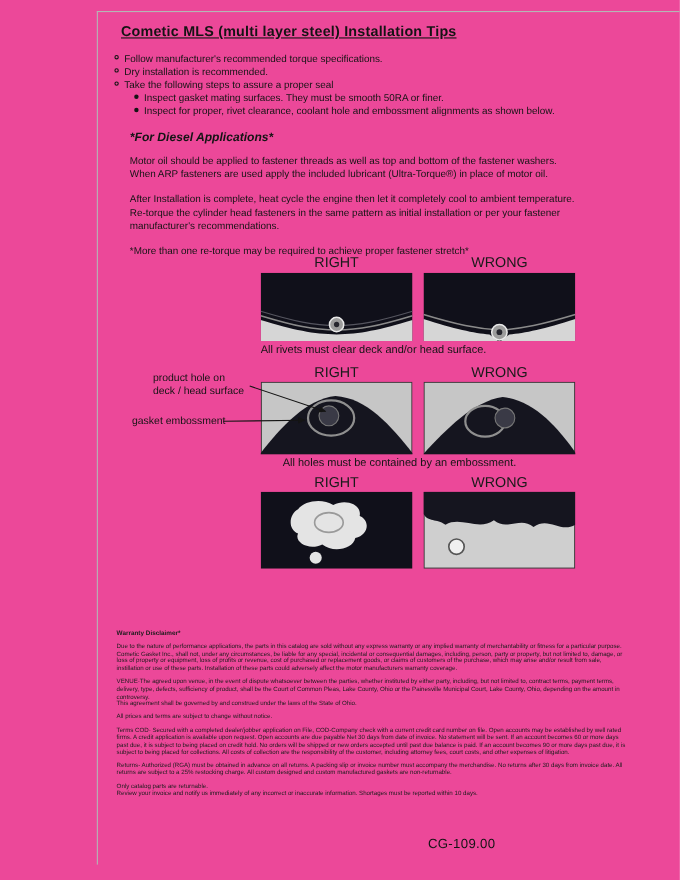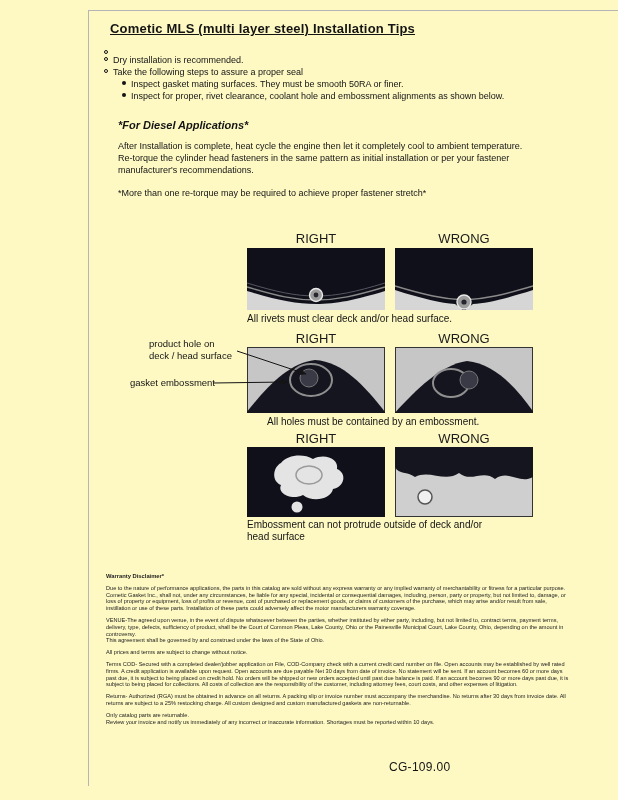--- a/index.html
+++ b/index.html
@@ -1,30 +1,30 @@
 <!DOCTYPE html>
 <html><head>
 <meta charset="utf-8">
 <style>
   * { margin:0; padding:0; box-sizing:border-box; }
   html,body { width:618px; height:800px; }
   body { background:#ffffff; font-family:"Liberation Sans","DejaVu Sans",sans-serif; color:#141414; }
-  .page { position:relative; width:618px; height:800px; background:#fef9c3; overflow:hidden; }
+  .page { position:relative; width:618px; height:800px; background:#ec4899; overflow:hidden; }
   .frame { position:absolute; left:88px; top:10px; width:530px; height:776px; border-left:1px solid #b5b5b5; border-top:1px solid #b5b5b5; }
   .title { position:absolute; left:110px; top:21px; font-size:13px; font-weight:bold; text-decoration:underline; letter-spacing:0.2px; }
   .tips { position:absolute; left:104px; top:47px; font-size:9px; line-height:12px; }
   .tip-row { display:flex; gap:5px; align-items:flex-start; }
   .tip-row.sub { margin-left:18px; }
   .b-open { flex:none; width:4px; height:4px; border:1px solid #141414; border-radius:50%; margin-top:3px; }
   .b-fill { flex:none; width:4px; height:4px; background:#141414; border-radius:50%; margin-top:3px; }
   .diesel { position:absolute; left:118px; top:119px; width:408px; font-size:9px; line-height:12px; }
   .diesel h2 { font-size:11px; font-weight:bold; margin-bottom:9px;font-style:italic; }
   .diesel p { margin-bottom:11px; }
   .diesel p.note { margin-bottom:0; }
-  .diagrams { position:absolute; left:10px; top:228px; width:604px; height:330px; }
+  .diagrams { position:absolute; left:0; top:228px; width:604px; height:330px; }
   .dg-label { position:absolute; width:138px; text-align:center; font-size:13px; color:#1a1a1a; }
   .dg-box { position:absolute; width:138px; line-height:0; }
   .dg-box svg { display:block; }
   .dg-caption { position:absolute; font-size:10px; line-height:12px; width:310px; }
   .dg-caption.wrap { width:238px; }
   .side-label { position:absolute; font-size:9.5px; line-height:11.5px; }
   .arrows { position:absolute; left:0; top:0; pointer-events:none; }
   .warranty { position:absolute; left:106px; top:573px; width:464px; font-size:5.6px; line-height:6.8px; color:#1c1c1c; }
   .warranty h3 { font-size:5.8px; font-weight:bold; margin-bottom:5px; }
   .warranty p { margin-bottom:5px; }
@@ -35,20 +35,21 @@
 <body>
 
 <div class="page">
   <div class="frame"></div>
 
   <h1 class="title">Cometic MLS (multi layer steel) Installation Tips</h1>
 
   <div class="tips">
     <div class="tip-row">
       <span class="b-open"></span>
+      <span>Follow manufacturer's recommended torque specifications.</span>
     </div>
     <div class="tip-row">
       <span class="b-open"></span>
       <span>Dry installation is recommended.</span>
     </div>
     <div class="tip-row">
       <span class="b-open"></span>
       <span>Take the following steps to assure a proper seal</span>
     </div>
     <div class="tip-row sub">
@@ -56,20 +57,21 @@
       <span>Inspect gasket mating surfaces.  They must be smooth 50RA or finer.</span>
     </div>
     <div class="tip-row sub">
       <span class="b-fill"></span>
       <span>Inspect for proper, rivet clearance, coolant hole and embossment alignments as shown below.</span>
     </div>
   </div>
 
   <div class="diesel">
     <h2>*For Diesel Applications*</h2>
+    <p>Motor oil should be applied to fastener threads as well as top and bottom of the fastener washers. When ARP fasteners are used apply the included lubricant (Ultra-Torque®) in place of motor oil.</p>
     <p>After Installation is complete, heat cycle the engine then let it completely cool to ambient temperature. Re-torque the cylinder head fasteners in the same pattern as initial installation or per your fastener manufacturer's recommendations.</p>
     <p class="note">*More than one re-torque may be required to achieve proper fastener stretch*</p>
   </div>
 
   <div class="diagrams">
 
     <div class="dg-label" style="left:237px; top:3px;">RIGHT</div>
     <div class="dg-label" style="left:385px; top:3px;">WRONG</div>
     <div class="dg-box" style="left:237px; top:20px;">
       <svg viewBox="0 0 138 62" width="138" height="62">
@@ -138,21 +140,20 @@
         <circle cx="50" cy="60" r="5.5" fill="#e4e4e4"></circle>
       </svg>
     </div>
     <div class="dg-box" style="left:385px; top:219px;">
       <svg viewBox="0 0 138 70" width="138" height="70">
         <rect x="0.5" y="0.5" width="137" height="69" fill="#cfcfcf" stroke="#333"></rect>
         <path d="M0,0 L138,0 L138,30 C124,38 114,22 100,32 C88,22 76,36 64,26 C50,36 34,22 20,30 C12,24 4,28 0,20 Z" fill="#15151f"></path>
         <circle cx="30" cy="50" r="7" fill="#f0f0f0" stroke="#555" stroke-width="1.5"></circle>
       </svg>
     </div>
-    <div class="dg-caption wrap" style="left:237px; top:291px;">Embossment can not protrude outside of deck and/or head surface</div>
   </div>
 
   <div class="warranty">
     <h3>Warranty Disclaimer*</h3>
     <p>Due to the nature of performance applications, the parts in this catalog are sold without any express warranty or any implied warranty of merchantability or fitness for a particular purpose.  Cometic Gasket Inc., shall not, under any circumstances, be liable for any special, incidental or consequential damages, including, person, party or property, but not limited to, damage, or loss of property or equipment, loss of profits or revenue, cost of purchased or replacement goods, or claims of customers of the purchase, which may arise and/or result from sale, instillation or use of these parts.  Installation of these parts could adversely affect the motor manufacturers warranty coverage.</p>
     <p class="tight">VENUE-The agreed upon venue, in the event of dispute whatsoever between the parties, whether instituted by either party, including, but not limited to, contract terms, payment terms, delivery, type, defects, sufficiency of product, shall be the Court of Common Pleas, Lake County, Ohio or the Painesville Municipal Court, Lake County, Ohio, depending on the amount in controversy.</p>
     <p>This agreement shall be governed by and construed under the laws of the State of Ohio.</p>
     <p>All prices and terms are subject to change without notice.</p>
     <p>Terms COD- Secured with a completed dealer/jobber application on File, COD-Company check with a current credit card number on file.  Open accounts may be established by well rated firms.  A credit application is available upon request.  Open accounts are due payable Net 30 days from date of invoice.  No statement will be sent.  If an account becomes 60 or more days past due, it is subject to being placed on credit hold.  No orders will be shipped or new orders accepted until past due balance is paid.  If an account becomes 90 or more days past due, it is subject to being placed for collections.  All costs of collection are the responsibility of the customer, including attorney fees, court costs, and other expenses of litigation.</p>
     <p>Returns- Authorized (RGA) must be obtained in advance on all returns.  A packing slip or invoice number must accompany the merchandise.  No returns after 30 days from invoice date.  All returns are subject to a 25% restocking charge.  All custom designed and custom manufactured gaskets are non-returnable.</p>

